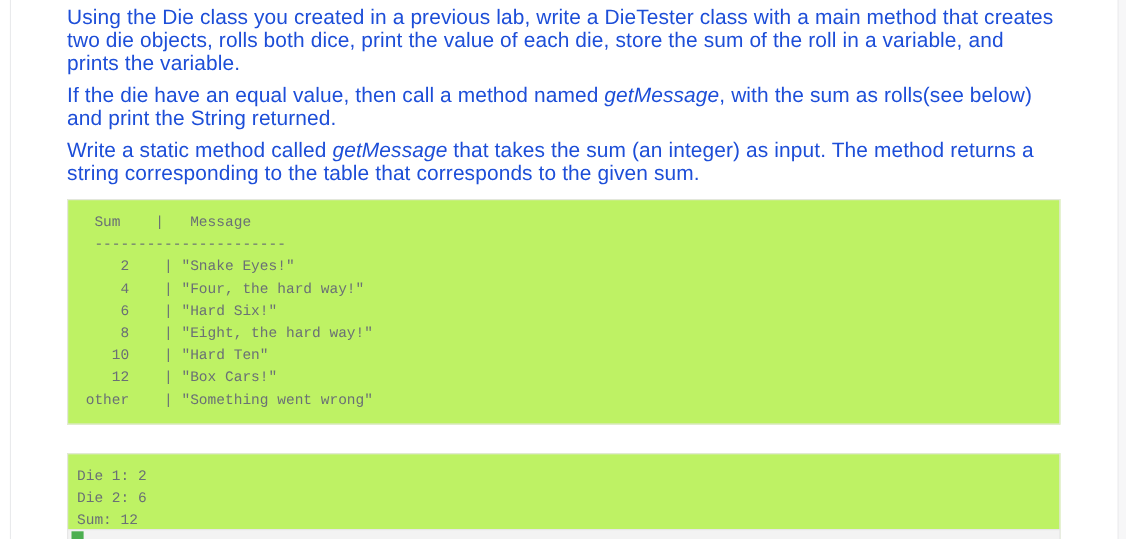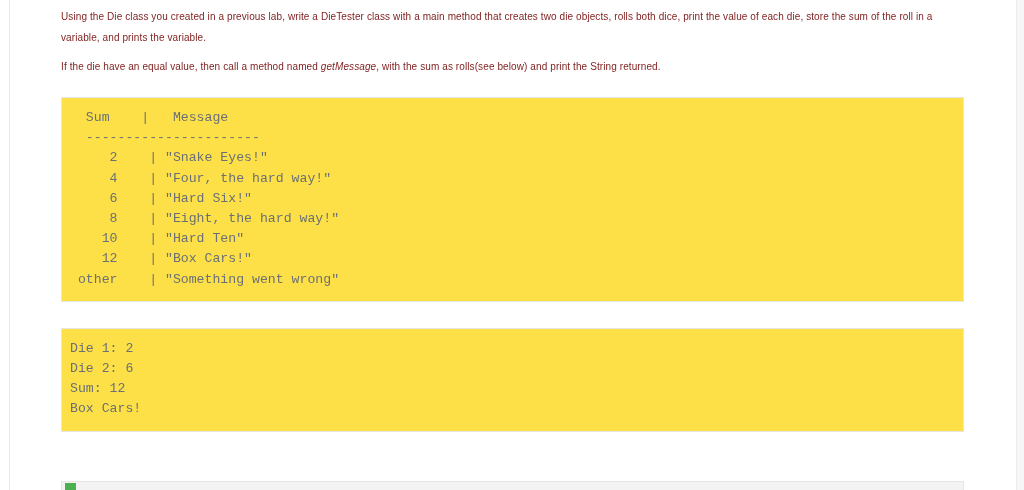--- a/index.html
+++ b/index.html
@@ -42,33 +42,33 @@
 
   .content {
     position: absolute;
     left: 61px;
     top: 0;
     width: 903px;
   }
 
   p.para {
     margin: 0;
-    font-size: 10px;
+    font-size: 19px;
     line-height: 21px;
-    color: #7f1d1d;
+    color: #1d4ed8;
     letter-spacing: 0.1px;
   }
   p.para em {
   }
 
   .spacer-1 { height: 8px; }
   .spacer-2 { height: 12px; }
 
   .codeblock {
-    background: #fde047;
+    background: #bef264;
     border: 1px solid #e6e6e6;
     box-sizing: border-box;
     padding: 10px 8px 11px 8px;
     margin: 0;
     font-family: "Liberation Mono", "DejaVu Sans Mono", monospace;
     font-size: 13.2px;
     line-height: 20.2px;
     color: #6a7075;
     white-space: pre;
     overflow: hidden;
@@ -107,20 +107,21 @@
   <div style="height:6px"></div>
 
   <p class="para"><span>Using the Die class you created in a previous lab, write a DieTester class with a main method that creates two die objects, rolls both dice, print the value of each die, store the sum of the roll in a variable, and prints the variable.</span></p>
 
   <div class="spacer-1"></div>
 
   <p class="para"><span>If the die have an equal value, then call a method named </span><em>getMessage</em><span>, with the sum as rolls(see below) and print the String returned.</span></p>
 
   <div class="spacer-1"></div>
 
+  <p class="para"><span>Write a static method called </span><em>getMessage</em><span> that takes the sum (an integer) as input. The method returns a string corresponding to the table that corresponds to the given sum.</span></p>
 
   <div class="spacer-2"></div>
 
   <pre class="codeblock"><span class="cl">  Sum    |   Message</span><span class="cl">  ----------------------</span><span class="cl">     2    | "Snake Eyes!"</span><span class="cl">     4    | "Four, the hard way!"</span><span class="cl">     6    | "Hard Six!"</span><span class="cl">     8    | "Eight, the hard way!"</span><span class="cl">    10    | "Hard Ten"</span><span class="cl">    12    | "Box Cars!"</span><span class="cl"> other    | "Something went wrong"</span></pre>
 
   <div style="height:14px"></div>
 
 
   <div style="height:12px"></div>
 

